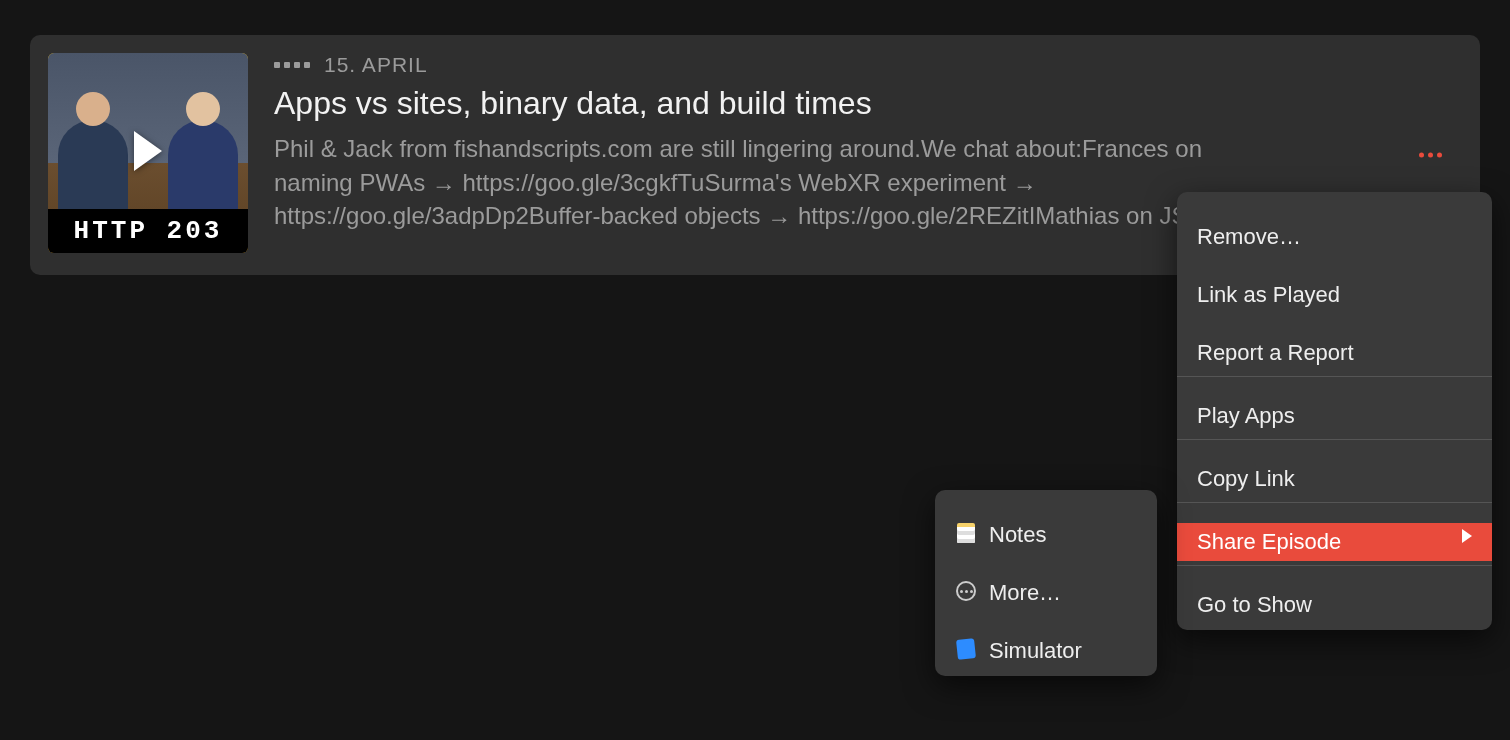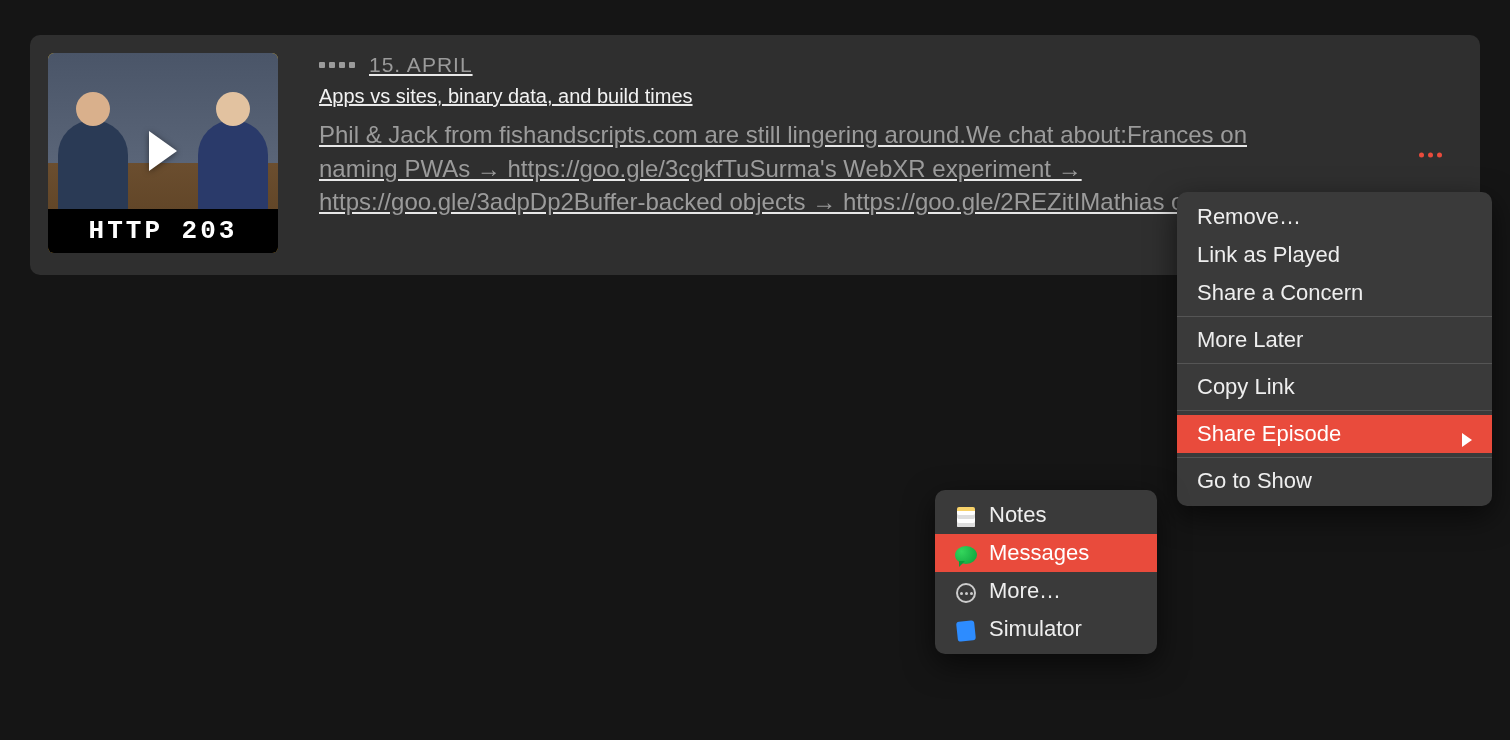--- a/index.html
+++ b/index.html
@@ -14,21 +14,21 @@
 .episode-card {
   position:absolute;
   left:30px; top:35px;
   width:1450px; height:240px;
   background:#2f2f2f;
   border-radius:10px;
   padding:18px;
   display:flex;
 }
 .artwork {
-  width:230px; height:200px;
+  width:200px; height:200px;
   background:#eab308;
   border-radius:6px;
   position:relative;
   flex-shrink:0;
   overflow:hidden;
 }
 .artwork-scene {
   position:absolute; inset:0;
   background:linear-gradient(#4a5568 0%, #5a6578 55%, #6b4e2f 55%, #5a3f22 100%);
 }
@@ -60,42 +60,41 @@
   color:#fff;
   font-family:"Menlo","Courier New",monospace;
   font-size:26px;
   font-weight:600;
   letter-spacing:3px;
   display:flex;
   align-items:center;
   justify-content:center;
 }
 .episode-info {
-  margin-left:41px;
+  margin-left:26px;
   flex:1;
   min-width:0;
-  text-decoration:underline;
 }
 .date-row {
   display:flex;
   align-items:center;
   gap:14px;
   color:#9b9b9b;
   font-size:21px;
   letter-spacing:1px;
 }
 .dots4 { display:flex; gap:4px; }
 .dots4 span {
   width:6px; height:6px;
   background:#9b9b9b;
   border-radius:1px;
 }
 .ep-title {
   margin-top:8px;
-  font-size:20px;
+  font-size:32px;
   font-weight:500;
   color:#f2f2f2;
 }
 .ep-desc {
   margin-top:10px;
   font-size:24px;
   line-height:1.4;
   color:#9b9b9b;
   max-width:950px;
 }
@@ -133,24 +132,25 @@
   width:222px;
 }
 .menu-divider {
   height:1px;
   background:#555;
   margin:4px 0;
 }
 .menu-item {
   padding:6px 20px;
   display:flex;
-  align-items:flex-end;
+  align-items:flex-start;
   gap:12px;
   cursor:default;
   white-space:nowrap;
+  margin-top:20px;
 }
 .menu-item.highlight {
   background:#e94b3c;
   color:#fff;
 }
 .menu-item .sub-arrow {
   margin-left:auto;
   width:0; height:0;
   border-left:10px solid currentColor;
   border-top:7px solid transparent;
@@ -248,25 +248,25 @@
 </div>
 
 <div class="menu menu-primary" id="primary-menu">
     <div class="menu-item">
       <span>Remove…</span>
     </div>
     <div class="menu-item">
       <span>Link as Played</span>
     </div>
     <div class="menu-item">
-      <span>Share a Concern</span>
+      <span>Report a Report</span>
     </div>
     <div class="menu-divider"></div>
     <div class="menu-item">
-      <span>More Later</span>
+      <span>Play Apps</span>
     </div>
     <div class="menu-divider"></div>
     <div class="menu-item">
       <span>Copy Link</span>
     </div>
     <div class="menu-divider"></div>
     <div class="menu-item highlight">
       <span>Share Episode</span>
       <span class="sub-arrow"></span>
     </div>
@@ -276,26 +276,20 @@
     </div>
   </div>
 
 <div class="menu menu-secondary" id="share-menu">
     <div class="menu-item">
       <span class="micon">
         <span class="icon-notes"></span>
       </span>
       <span>Notes</span>
     </div>
-    <div class="menu-item highlight">
-      <span class="micon">
-        <span class="icon-messages"></span>
-      </span>
-      <span>Messages</span>
-    </div>
     <div class="menu-item">
       <span class="micon">
         <span class="icon-more">
           <span></span>
           <span></span>
           <span></span>
         </span>
       </span>
       <span>More…</span>
     </div>

